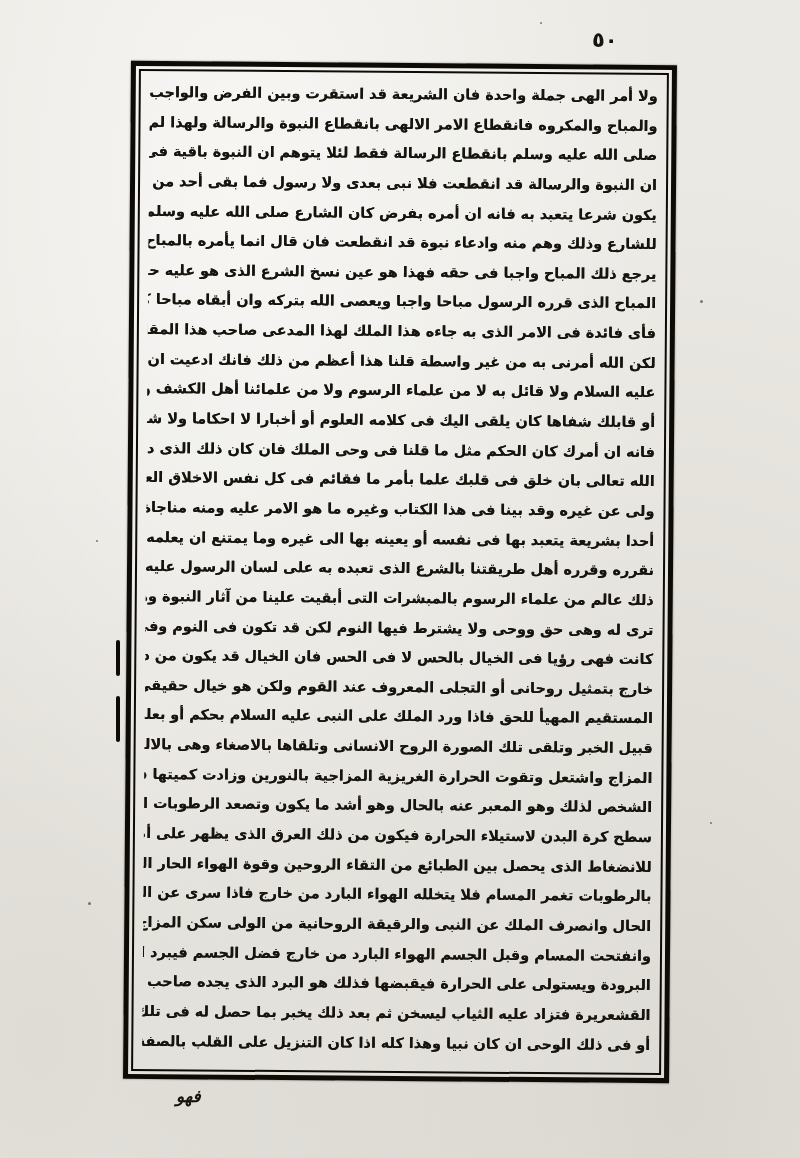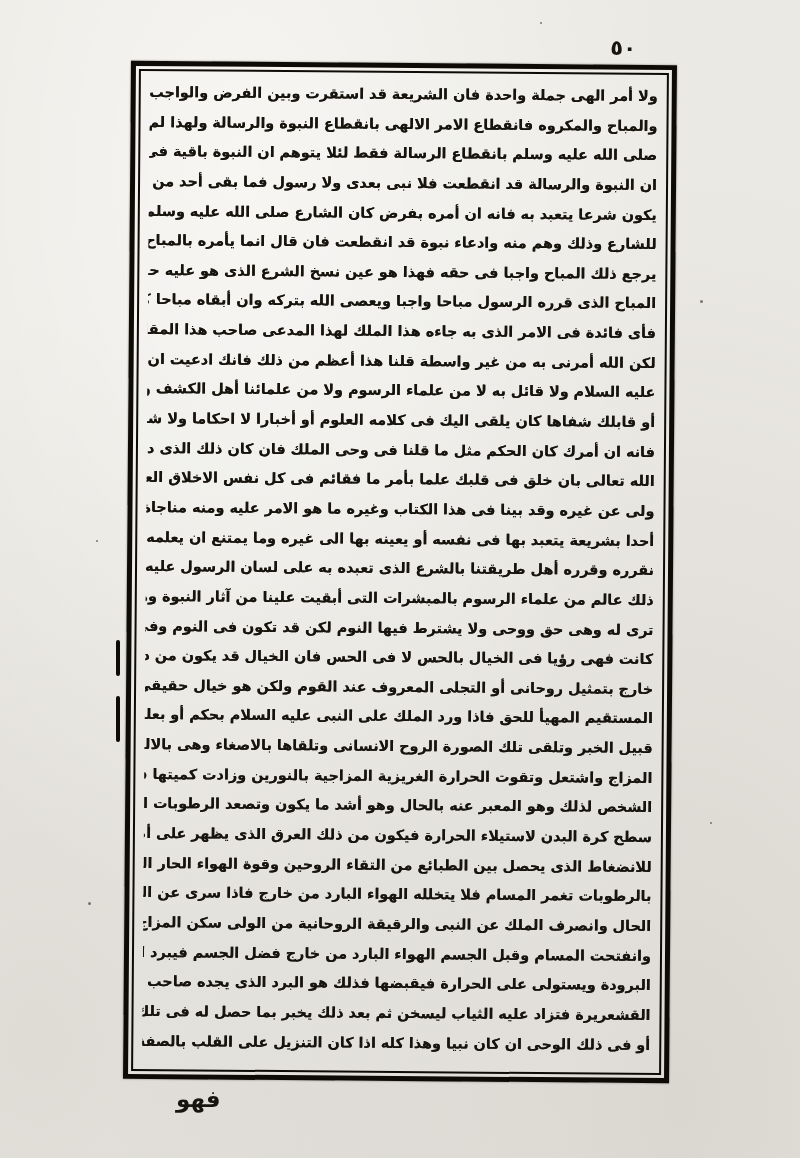--- a/index.html
+++ b/index.html
@@ -15,22 +15,22 @@
     background-image:
       radial-gradient(ellipse at 30% 15%, rgba(255,255,255,.55), rgba(255,255,255,0) 55%),
       radial-gradient(ellipse at 85% 95%, rgba(110,104,92,.14), rgba(110,104,92,0) 60%),
       radial-gradient(ellipse at 5% 90%, rgba(110,104,92,.10), rgba(110,104,92,0) 50%);
     font-family:"DejaVu Sans", sans-serif;
     color:var(--ink);
   }
 
   .page-number{
     position:absolute;left:592px;top:28px;width:44px;
-    font-size:21px;font-weight:bold;text-align:right;
-    color:var(--ink);letter-spacing:2px;margin-top:8px;
+    font-size:21px;font-weight:bold;text-align:left;
+    color:var(--ink);letter-spacing:2px;
   }
 
   .frame{
     position:absolute;left:127px;top:63px;width:546px;height:1018px;
     border:5px solid var(--frame);
     transform:rotate(0.45deg);
     background:rgba(255,255,255,.12);
     box-shadow:0 0 2px rgba(20,15,5,.5);
   }
   .frame-inner{
@@ -50,22 +50,23 @@
     color:var(--ink);
     text-align:justify;
     text-align-last:justify;
     white-space:nowrap;
     overflow:hidden;
     text-shadow:0 0 .6px rgba(23,19,13,.8);
   }
 
   .catchword{
     position:absolute;left:176px;top:1086px;
-    font-size:23px;font-weight:bold;color:var(--ink);
+    font-size:17px;font-weight:bold;color:var(--ink);
     direction:rtl;
+    font-style:italic;
   }
 
   .artifact{
     position:absolute;background:var(--frame);width:4px;border-radius:2px;
   }
   .artifact.a1{left:116px;top:640px;height:36px;}
   .artifact.a2{left:116px;top:696px;height:46px;}
 
   .speck{
     position:absolute;width:3px;height:3px;border-radius:50%;

